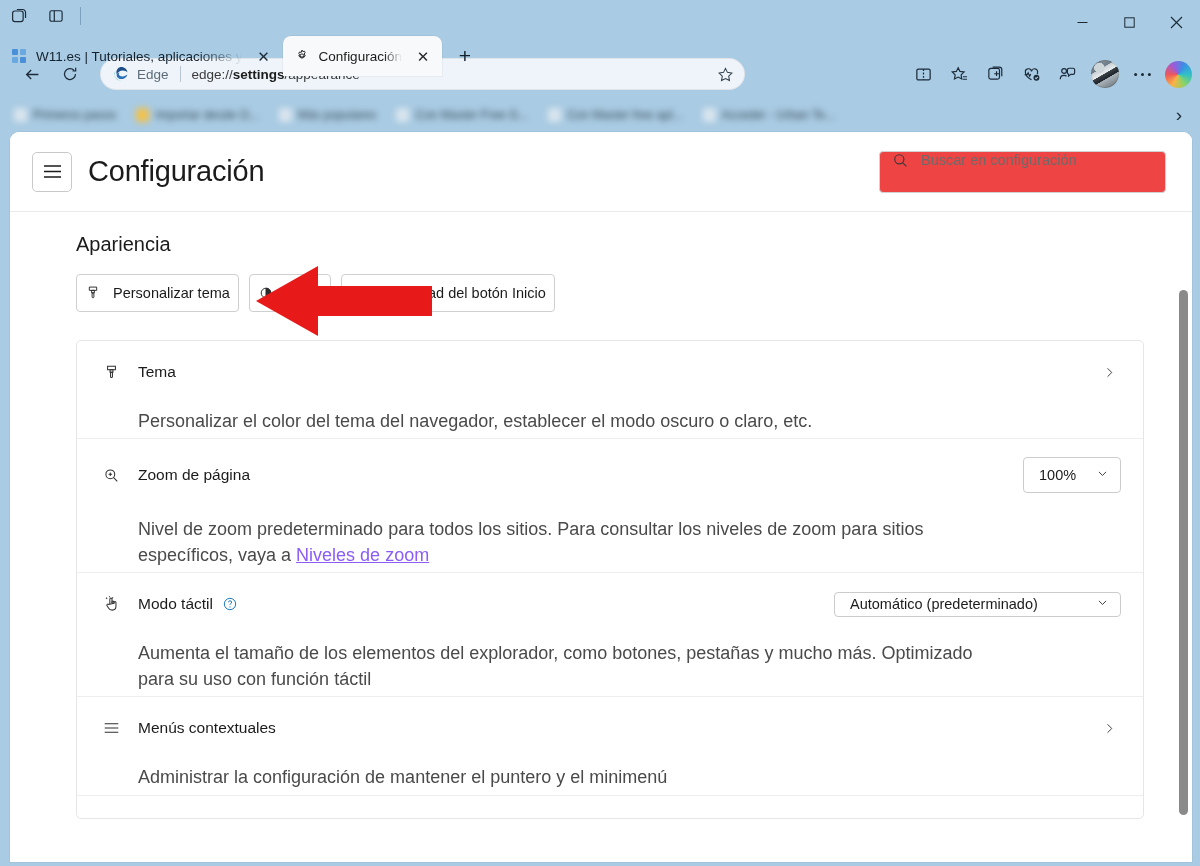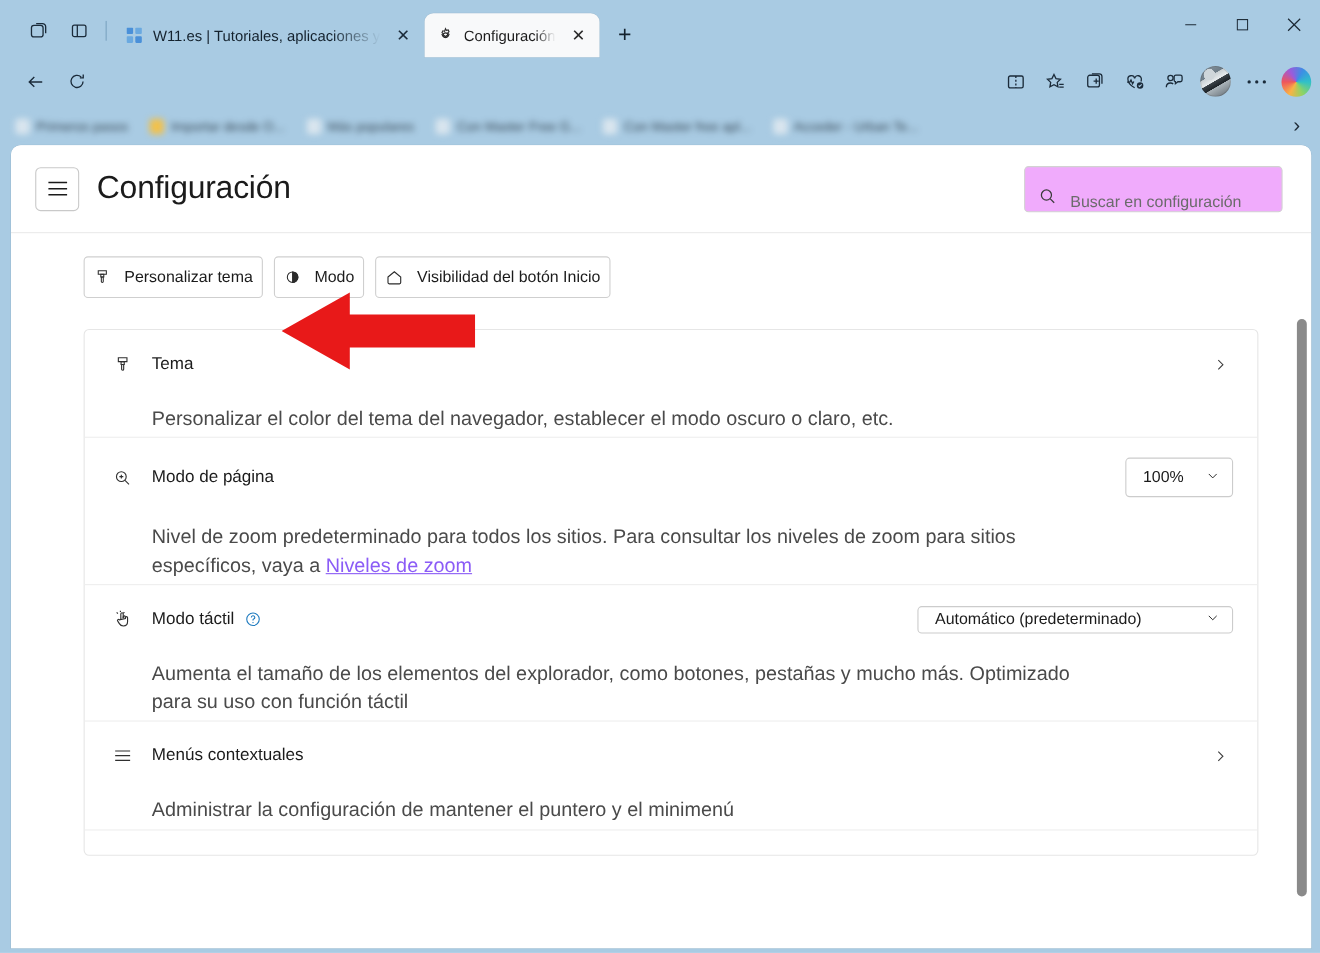--- a/index.html
+++ b/index.html
@@ -16,22 +16,23 @@
     width: 1200px; height: 866px;
     background: #a9cbe3;
     overflow: hidden;
   }
 
   
   .titlebar {
     position: relative;
     height: 52px;
     display: flex;
-    align-items: flex-end;
-    padding-left: 16px;
+    align-items: flex-start;
+    padding-left: 0;
+    flex-direction: column;
   }
   .tb-left-icons {
     display: flex; align-items: center;
     height: 44px; gap: 2px;
     padding-bottom: 4px;
   }
   .tb-icon-btn {
     width: 36px; height: 32px;
     display: flex; align-items: center; justify-content: center;
     border-radius: 5px;
@@ -196,26 +197,26 @@
     border-radius: 5px;
     display: flex; align-items: center; justify-content: center;
     background: #fff;
   }
   .settings-title {
     font-size: 29px; font-weight: 400; color: #1b1b1b;
     margin-left: 16px; letter-spacing: -0.2px;
   }
   .search-box {
     margin-left: auto;
-    width: 235px; height: 42px;
+    width: 287px; height: 42px;
     border: 1px solid #d2d2d2;
     border-radius: 4px;
-    display: flex; align-items: flex-end;
+    display: flex; align-items: flex-start;
     padding: 0 12px;
-    background: #f0abfc;
+    background: #ef4444;
   }
   .search-input {
     border: 0; outline: 0; background: transparent;
     font-family: inherit; font-size: 14.5px; color: #333;
     margin-left: 12px; width: 100%;
   }
   .search-input::placeholder { color: #6b6b6b; }
 
   .scroll-area {
     position: absolute;
@@ -396,20 +397,37 @@
         <path d="M16.2 10H4.1M8.6 5.3L3.8 10l4.8 4.7"></path>
       </svg>
     </div>
     <div class="nav-btn">
       <svg width="18" height="18" viewBox="0 0 20 20" fill="none" stroke="currentColor" stroke-width="1.35">
         <path d="M16.1 10a6.1 6.1 0 1 1-1.9-4.4"></path>
         <path d="M16.3 3.1v3.4h-3.4"></path>
       </svg>
     </div>
 
+    <div class="omnibox">
+      <span class="omni-edge-ico">
+        <svg width="18" height="18" viewBox="0 0 20 20">
+          <path d="M17 11.6c-2 3.6-6.2 4.7-9 3.6-2.2-.9-3.3-2.9-2.6-4.8.5-1.3 1.8-2.2 3.2-2.2-1 .7-1.3 2-.7 3 .8 1.4 3 1.9 5.3 1.3 1.6-.4 2.9-1.2 3.8-2-.2 .4-.4 .8-.7 1.1z" fill="#2b6fb8"></path>
+          <path d="M10.2 2.2c4 0 6.6 2.8 6.9 6-1.2-1.3-3-2.1-5-2.1-3.3 0-6 2-6.7 4.8-.4-1-.6-2-.5-3C5.2 4.7 7.4 2.2 10.2 2.2z" fill="#1c4e8a"></path>
+          <path d="M4.5 6.9C2.9 8.5 2.4 11 3.3 13.2c1.1 2.6 3.9 4.3 7 4.3-3.6-.2-6.6-2.6-7.5-5.8-.5-1.7-.2-3.4 1.7-4.8z" fill="#35b3c9"></path>
+        </svg>
+      </span>
+      <span class="omni-edge-label">Edge</span>
+      <span class="omni-sep"></span>
+      <span class="omni-url"><span>edge://</span><b>settings</b><span>/appearance</span></span>
+      <span class="omni-star">
+        <svg width="17" height="17" viewBox="0 0 20 20" fill="none" stroke="currentColor" stroke-width="1.2">
+          <path d="M10 2.8l2.3 4.7 5.2.75-3.75 3.66.9 5.2L10 14.66 5.35 17.1l.9-5.2L2.5 8.25l5.2-.75z"></path>
+        </svg>
+      </span>
+    </div>
 
     <div class="nav-right">
       <div class="nav-btn">
         <svg width="19" height="19" viewBox="0 0 20 20" fill="none" stroke="currentColor" stroke-width="1.3">
           <rect x="3" y="4.3" width="14" height="11.4" rx="1.6"></rect>
           <path d="M10 4.3v11.4" stroke-dasharray="2 1.6"></path>
         </svg>
       </div>
       <div class="nav-btn">
         <svg width="19" height="19" viewBox="0 0 20 20" fill="none" stroke="currentColor" stroke-width="1.25">
@@ -496,20 +514,21 @@
               <path d="M12.7 12.7l4.2 4.2"></path>
           </svg>
         </span>
         <input class="search-input" type="text" placeholder="Buscar en configuración" style="">
       </div>
     </div>
 
     <div class="scroll-area">
       <div class="page-pad">
 
+        <div class="section-title">Apariencia</div>
 
         <div class="quicklinks">
           <div class="ql-btn">
             <span class="ql-ico">
               <svg width="16" height="16" viewBox="0 0 20 20" fill="none" stroke="currentColor" stroke-width="1.2">
                 <path d="M5.4 2.6h9.2v4.1H5.4z"></path>
                   <path d="M8.3 6.7h3.4v3.1H8.3z"></path>
                 <path d="M8.9 9.8h2.2v5.1a1.1 1.1 0 0 1-2.2 0z"></path>
               </svg>
             </span>
@@ -560,21 +579,21 @@
 
           <div class="row">
             <div class="row-head">
               <span class="row-ico">
                 <svg width="17" height="17" viewBox="0 0 20 20" fill="none" stroke="currentColor" stroke-width="1.2">
                   <circle cx="8.6" cy="8.6" r="5.2"></circle>
                     <path d="M12.5 12.5l4.3 4.3"></path>
                   <path d="M6.5 8.6h4.2M8.6 6.5v4.2"></path>
                 </svg>
               </span>
-              <span class="row-title">Modo de página</span>
+              <span class="row-title">Zoom de página</span>
               <div class="combo">
                 <span>100%</span>
                 <span>
                   <svg width="13" height="13" viewBox="0 0 20 20" fill="none" stroke="currentColor" stroke-width="1.3">
                       <path d="M4.5 7.5l5.5 5.5 5.5-5.5"></path>
                     </svg>
                 </span>
               </div>
             </div>
             <div class="row-desc"><span>Nivel de zoom predeterminado para todos los sitios. Para consultar los niveles de zoom para sitios específicos, vaya a </span><a href="#">Niveles de zoom</a></div>

